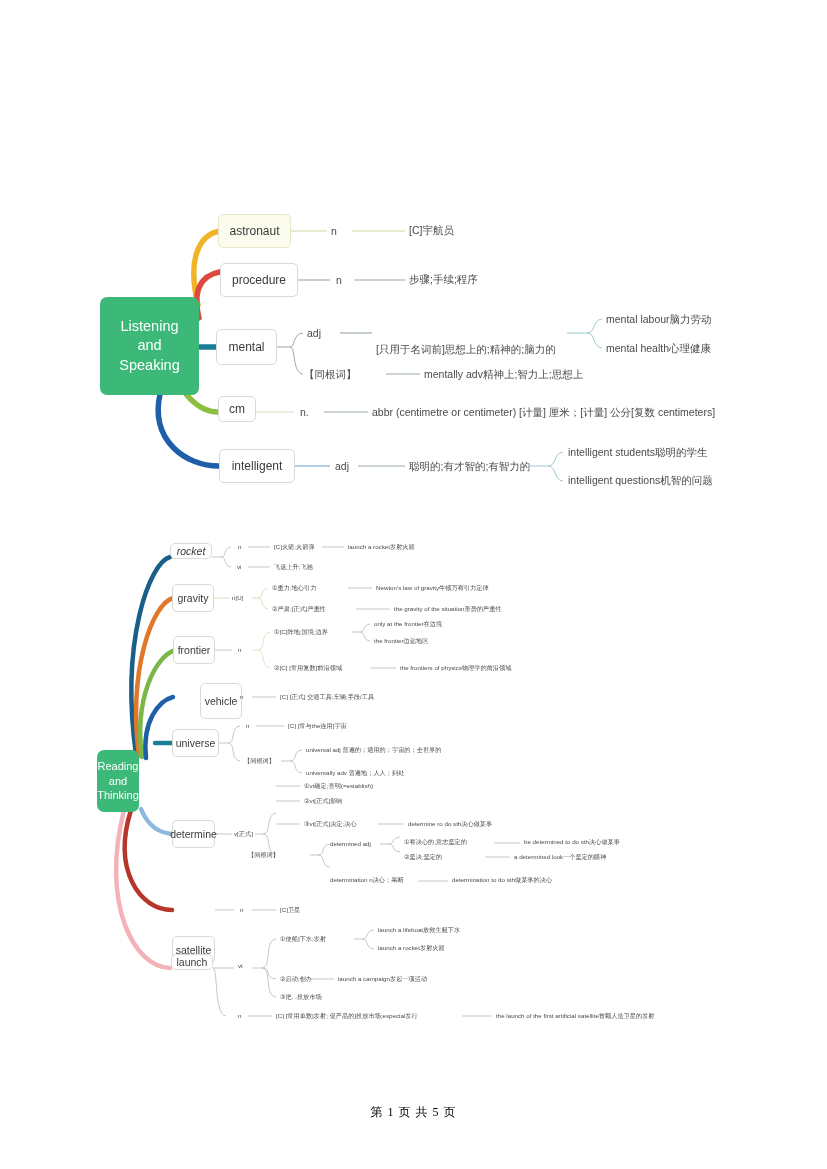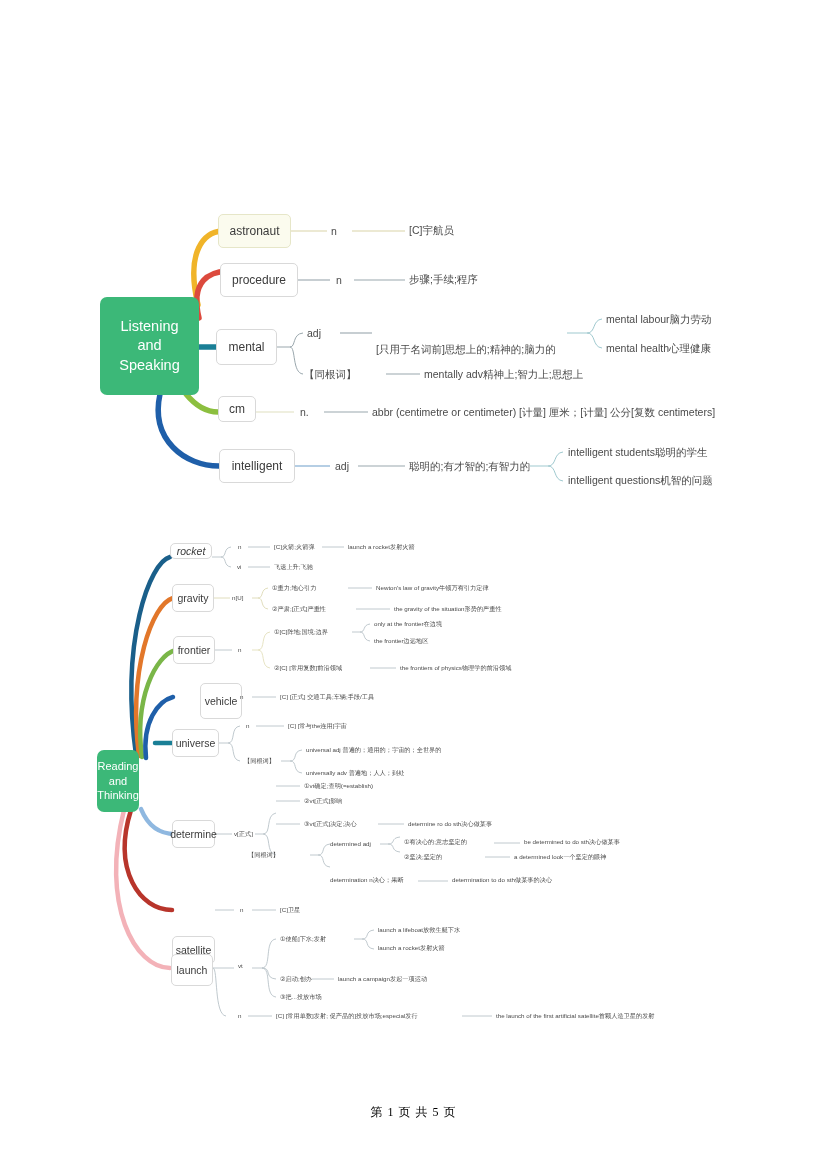--- a/index.html
+++ b/index.html
@@ -324,21 +324,21 @@
     <div class="lbl" style="left:514px;top:853px;">a determined look一个坚定的眼神</div>
     <div class="lbl" style="left:330px;top:876px;">determination n决心；果断</div>
     <div class="lbl" style="left:452px;top:876px;">determination to do sth做某事的决心</div>
 
     <div class="node" style="left:172px;top:896px;width:43px;height:28px;margin-top:40px;">
       <span>satellite</span>
     </div>
     <div class="lbl" style="left:240px;top:906px;">n</div>
     <div class="lbl" style="left:280px;top:906px;">[C]卫星</div>
 
-    <div class="node" style="left:171px;top:954px;width:42px;height:32px;">
+    <div class="node" style="left:171px;top:954px;width:42px;height:16px;">
       <span>launch</span>
     </div>
     <div class="lbl" style="left:238px;top:962px;">vt</div>
     <div class="lbl" style="left:280px;top:935px;">①使船]下水;发射</div>
     <div class="lbl" style="left:378px;top:926px;">launch a lifeboat放救生艇下水</div>
     <div class="lbl" style="left:378px;top:944px;">launch a rocket发射火箭</div>
     <div class="lbl" style="left:280px;top:975px;">②启动;创办</div>
     <div class="lbl" style="left:338px;top:975px;">launch a campaign发起一项运动</div>
     <div class="lbl" style="left:280px;top:993px;">③把...投放市场</div>
     <div class="lbl" style="left:238px;top:1012px;">n</div>

